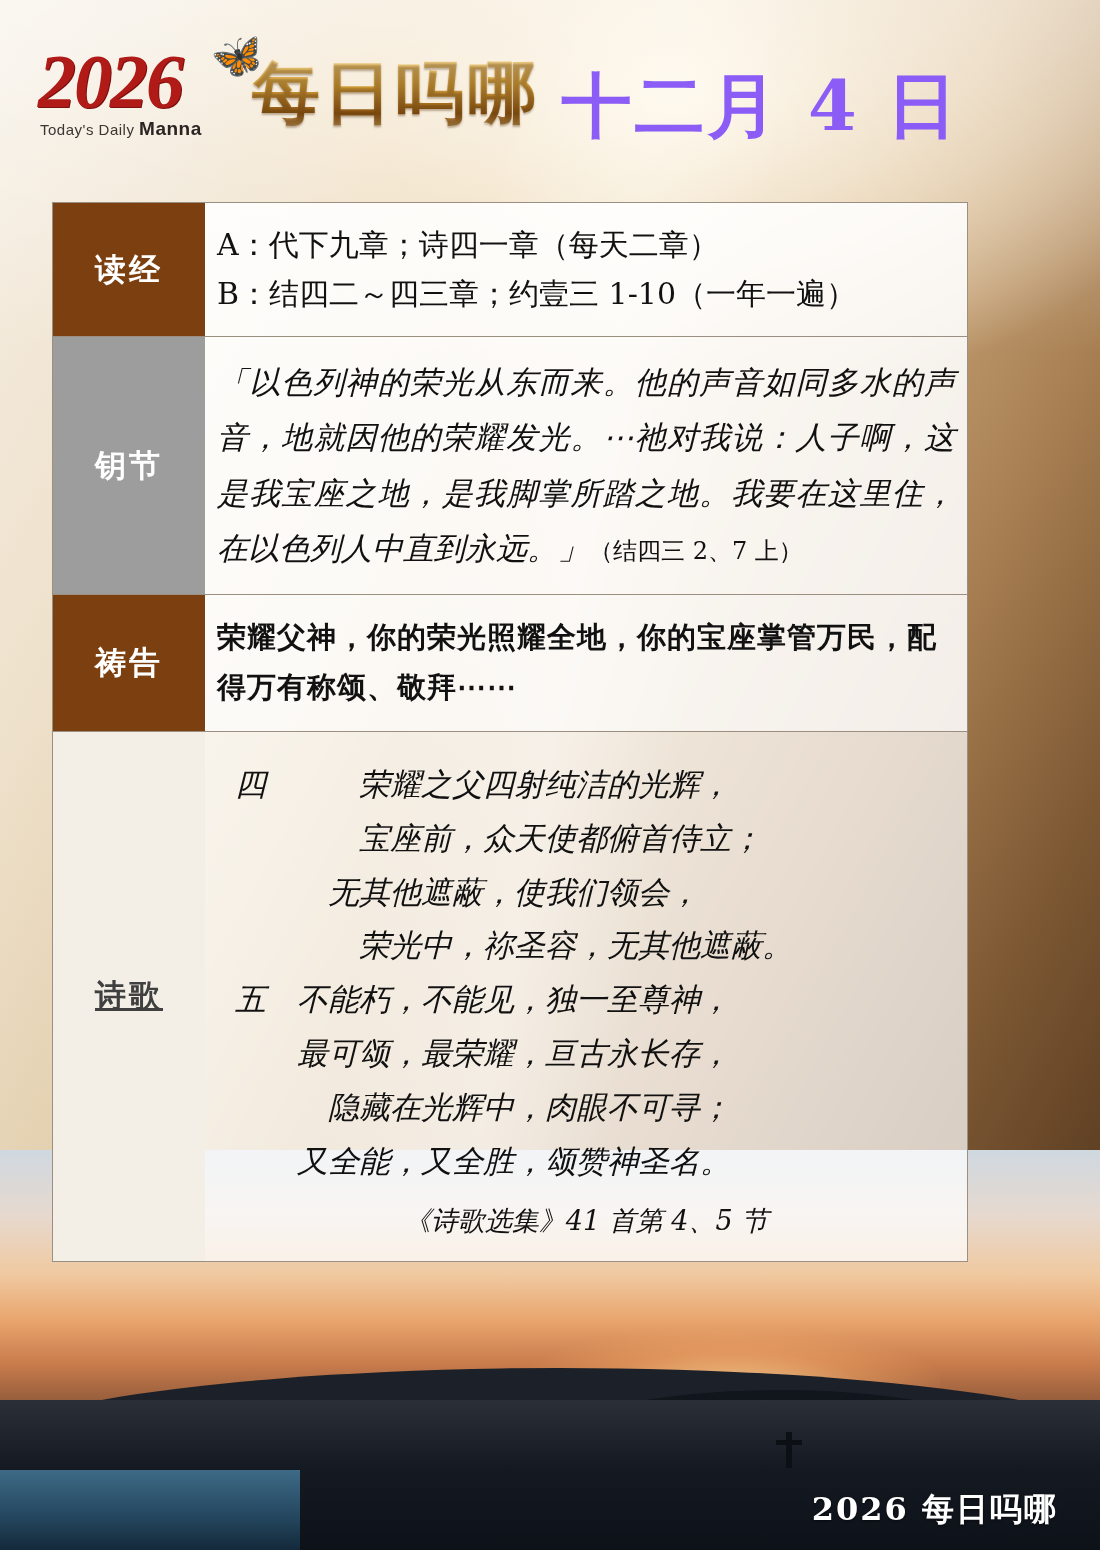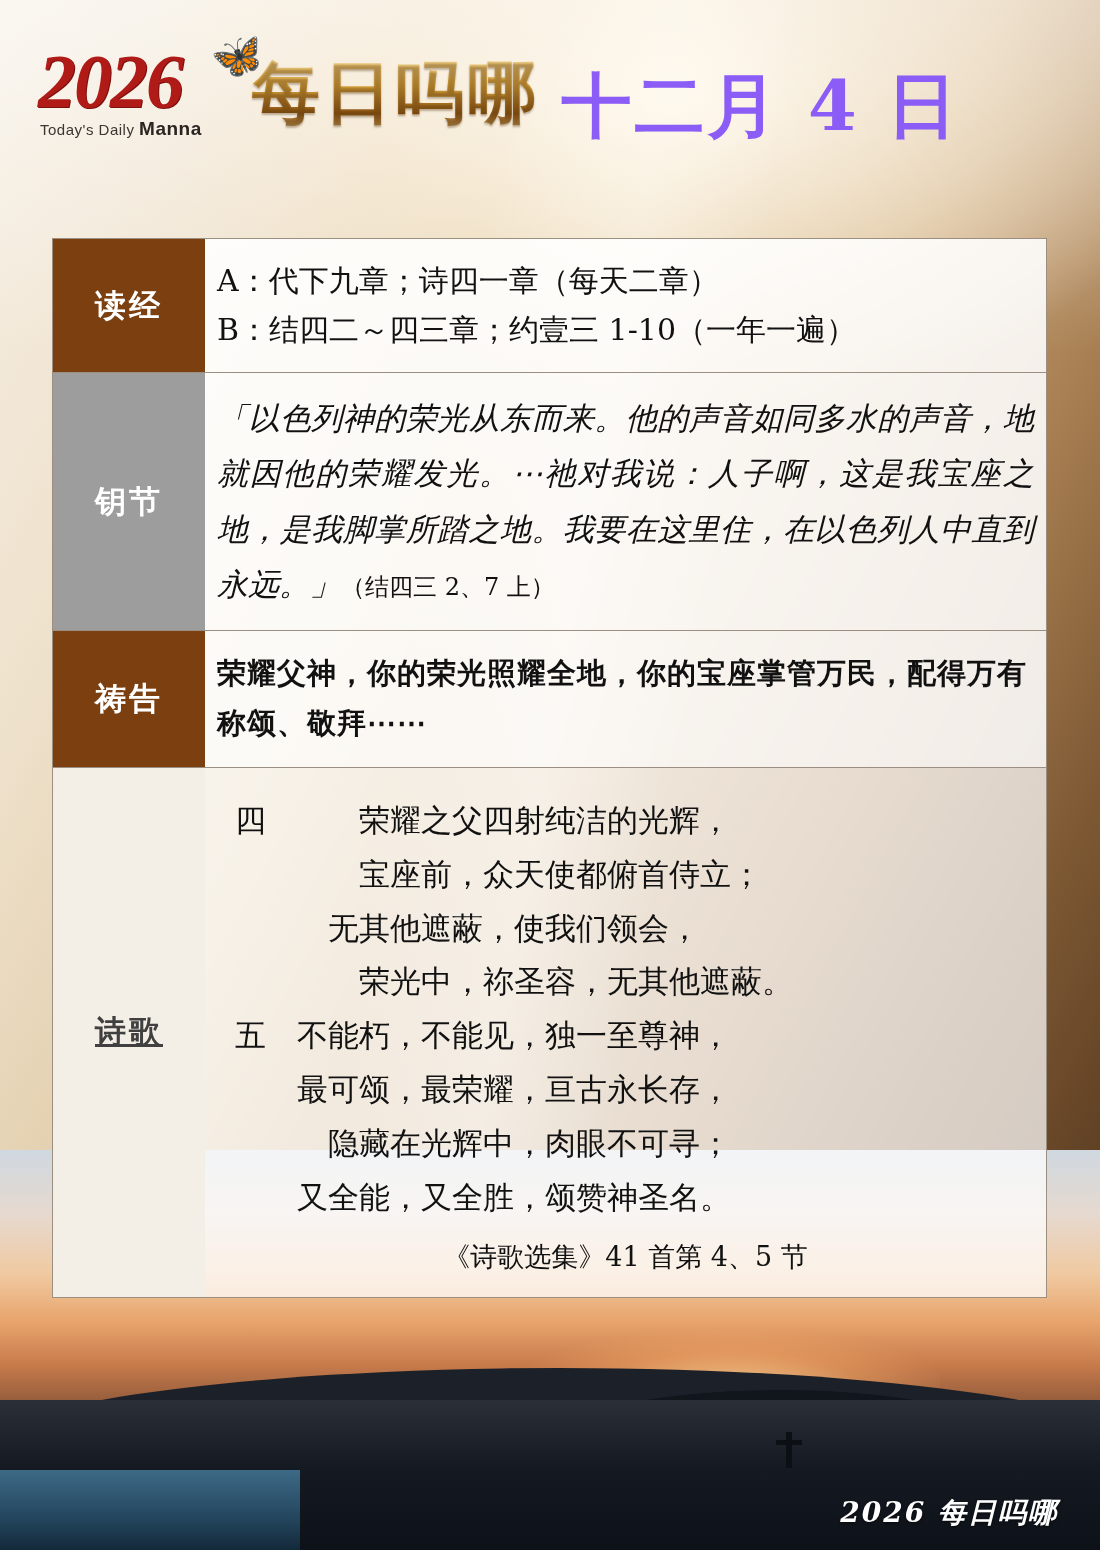--- a/index.html
+++ b/index.html
@@ -185,26 +185,25 @@
     color: #8b5cf6;
     letter-spacing: 3px;
     white-space: nowrap;
   }
 
   
   .table {
     position: absolute;
     left: 52px;
     top: 202px;
-    width: 995px;
+    width: 916px;
     z-index: 4;
     border: 1px solid #9a8f80;
     background: rgba(255,255,255,0.0);
     box-sizing: border-box;
-    margin-top: 36px;
   }
   .row {
     display: flex;
     border-bottom: 1px solid #9a8f80;
     box-sizing: border-box;
   }
   .row:last-child { border-bottom: none; }
 
   .label-cell {
     width: 152px;
@@ -258,20 +257,21 @@
     font-family: "DejaVu Serif", serif;
     font-size: 29px;
     font-weight: bold;
     line-height: 1.72;
     color: #111;
     letter-spacing: 1px;
   }
 
   .hymn-body {
     padding: 26px 30px 22px 30px;
+    font-style: italic;
   }
   .hymn-line {
     font-family: "DejaVu Serif", serif;
     font-size: 31px;
     line-height: 1.74;
     color: #111;
     white-space: pre;
   }
   .hymn-src {
     margin-top: 14px;
@@ -281,23 +281,22 @@
     color: #111;
   }
 
   
   .footer {
     position: absolute;
     right: 42px;
     bottom: 18px;
     z-index: 5;
     font-family: "DejaVu Serif", serif;
-    font-size: 28px;
-    font-weight: bold;
-    font-style: italic;
+    font-size: 32px;
+    font-weight: bold;
     color: #ffffff;
     letter-spacing: 2px;
     text-shadow: 0 1px 3px rgba(0,0,0,0.6);
     margin-top: 48px;
   }
 </style>
 </head>
 <body>
 
 <div class="bg">

